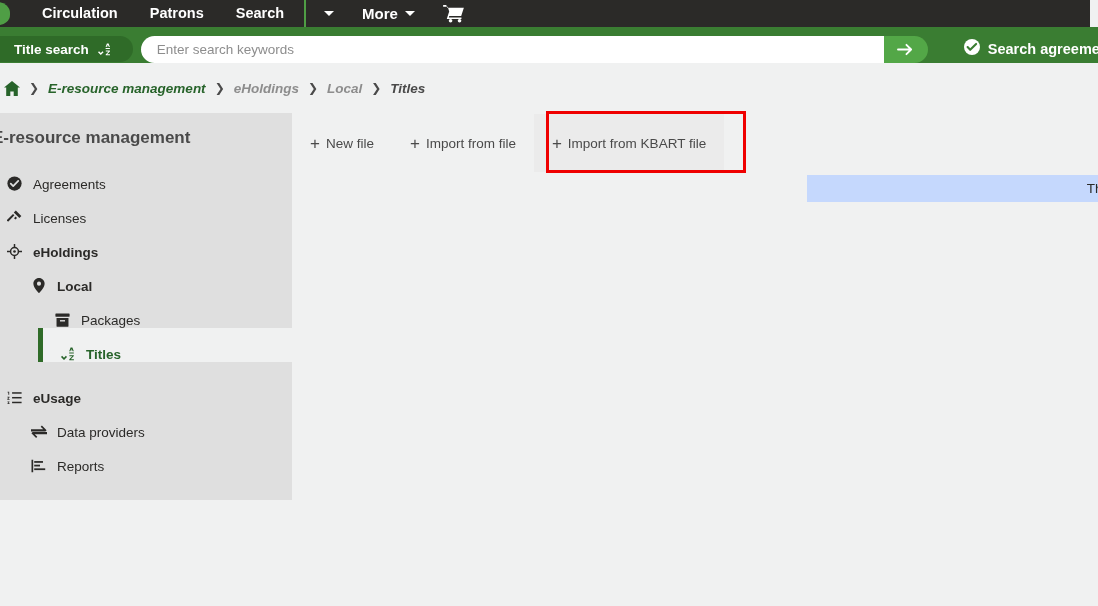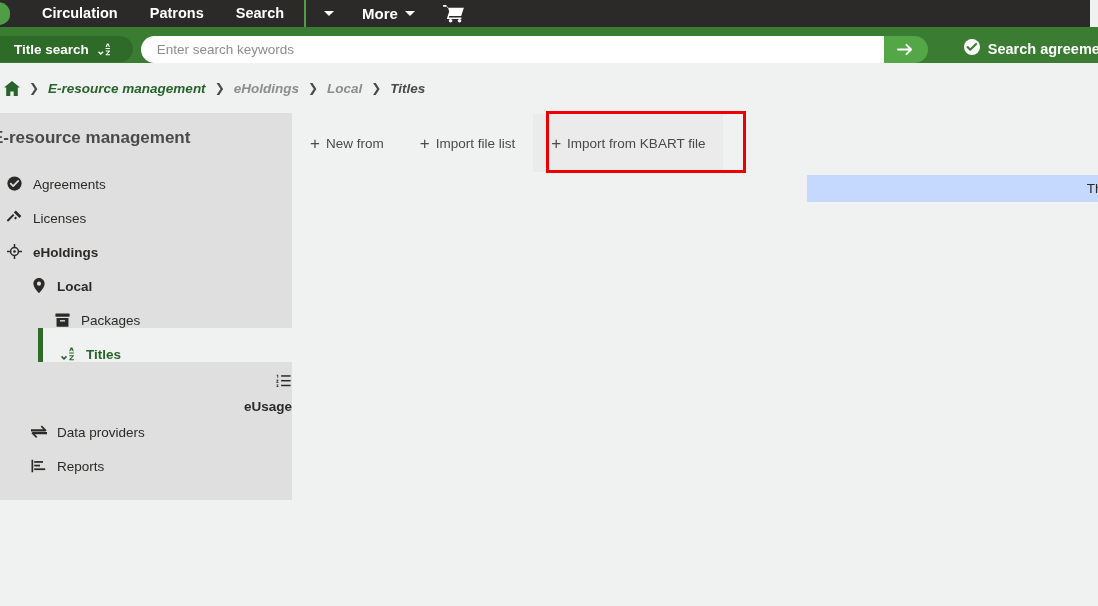--- a/index.html
+++ b/index.html
@@ -407,21 +407,21 @@
     <span class="ico">
       <svg width="14" height="14" viewBox="0 0 14 14" fill="#27632a" aria-hidden="true">
         <path d="M3 0.6v10.1L1.1 8.8 0 9.9l3 3 3-3-1.1-1.1L3 10.7V0.6z"></path>
         <path d="M8.2 5.4h4.6v1H8.2zM9.6 0.6h1.8l1.4 3.6h-1.1l-.3-.9h-1.8l-.3.9H8.2zm.6 1.8l-.4 1h1.4l-.4-1z"></path>
         <path d="M8.4 8.2h4.4v.9l-3 3.1h3.1v1H8.3v-.9l3-3.1h-2.9z"></path>
       </svg>
     </span>
     <span>Titles</span>
   </div>
 
-  <div class="nav-item lvl0 bold" style="margin-top:10px;flex-direction:column;">
+  <div class="nav-item lvl0 bold" style="margin-top:10px;">
     <span class="ico">
       <svg width="15" height="14" viewBox="0 0 16 15" fill="#2b2a28" aria-hidden="true">
         <rect x="5.4" y="1.3" width="10.2" height="1.6"></rect>
         <rect x="5.4" y="6.4" width="10.2" height="1.6"></rect>
         <rect x="5.4" y="11.5" width="10.2" height="1.6"></rect>
         <path d="M0.6 0.9h1.7v3.2h-.9V1.7H.6zM0.4 6.1h2.2v.8L1.3 8.6h1.4v.8H.3v-.8l1.3-1.7H.4zM0.5 11.2h2.1v.7l-.7.6.7.6v.7H.5v-.8h1.2l-.6-.5.6-.5H.5z"></path>
       </svg>
     </span>
     <span>eUsage</span>
   </div>
@@ -447,26 +447,26 @@
     </span>
     <span>Reports</span>
   </div>
 </div>
 
 <div class="main">
 
   <div class="action-bar">
     <button class="action-btn">
       <span class="plus">+</span>
-      <span>New from</span>
+      <span>New file</span>
     </button>
 
     <button class="action-btn">
       <span class="plus">+</span>
-      <span>Import file list</span>
+      <span>Import from file</span>
     </button>
 
     <button class="action-btn hl">
       <span class="plus">+</span>
       <span>Import from KBART file</span>
     </button>
 
     <div class="redbox"></div>
   </div>
 

